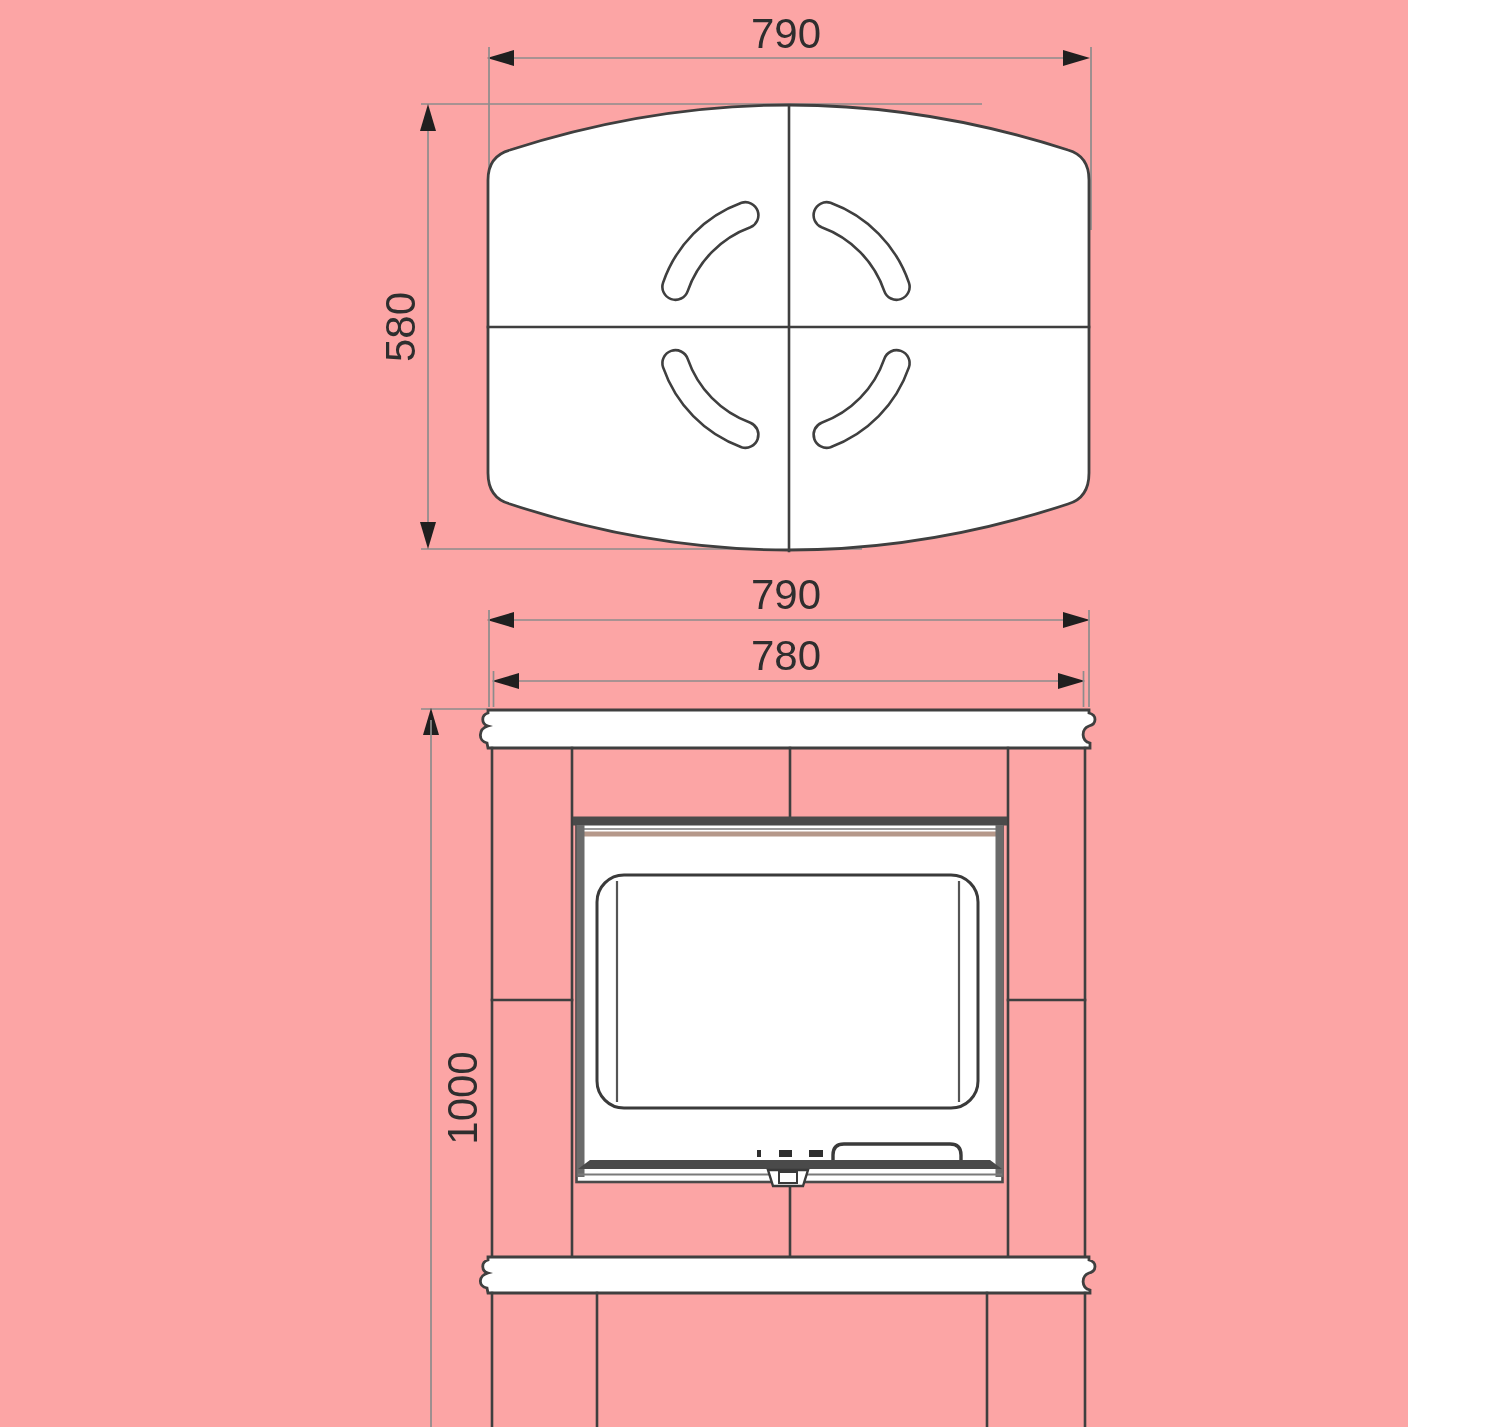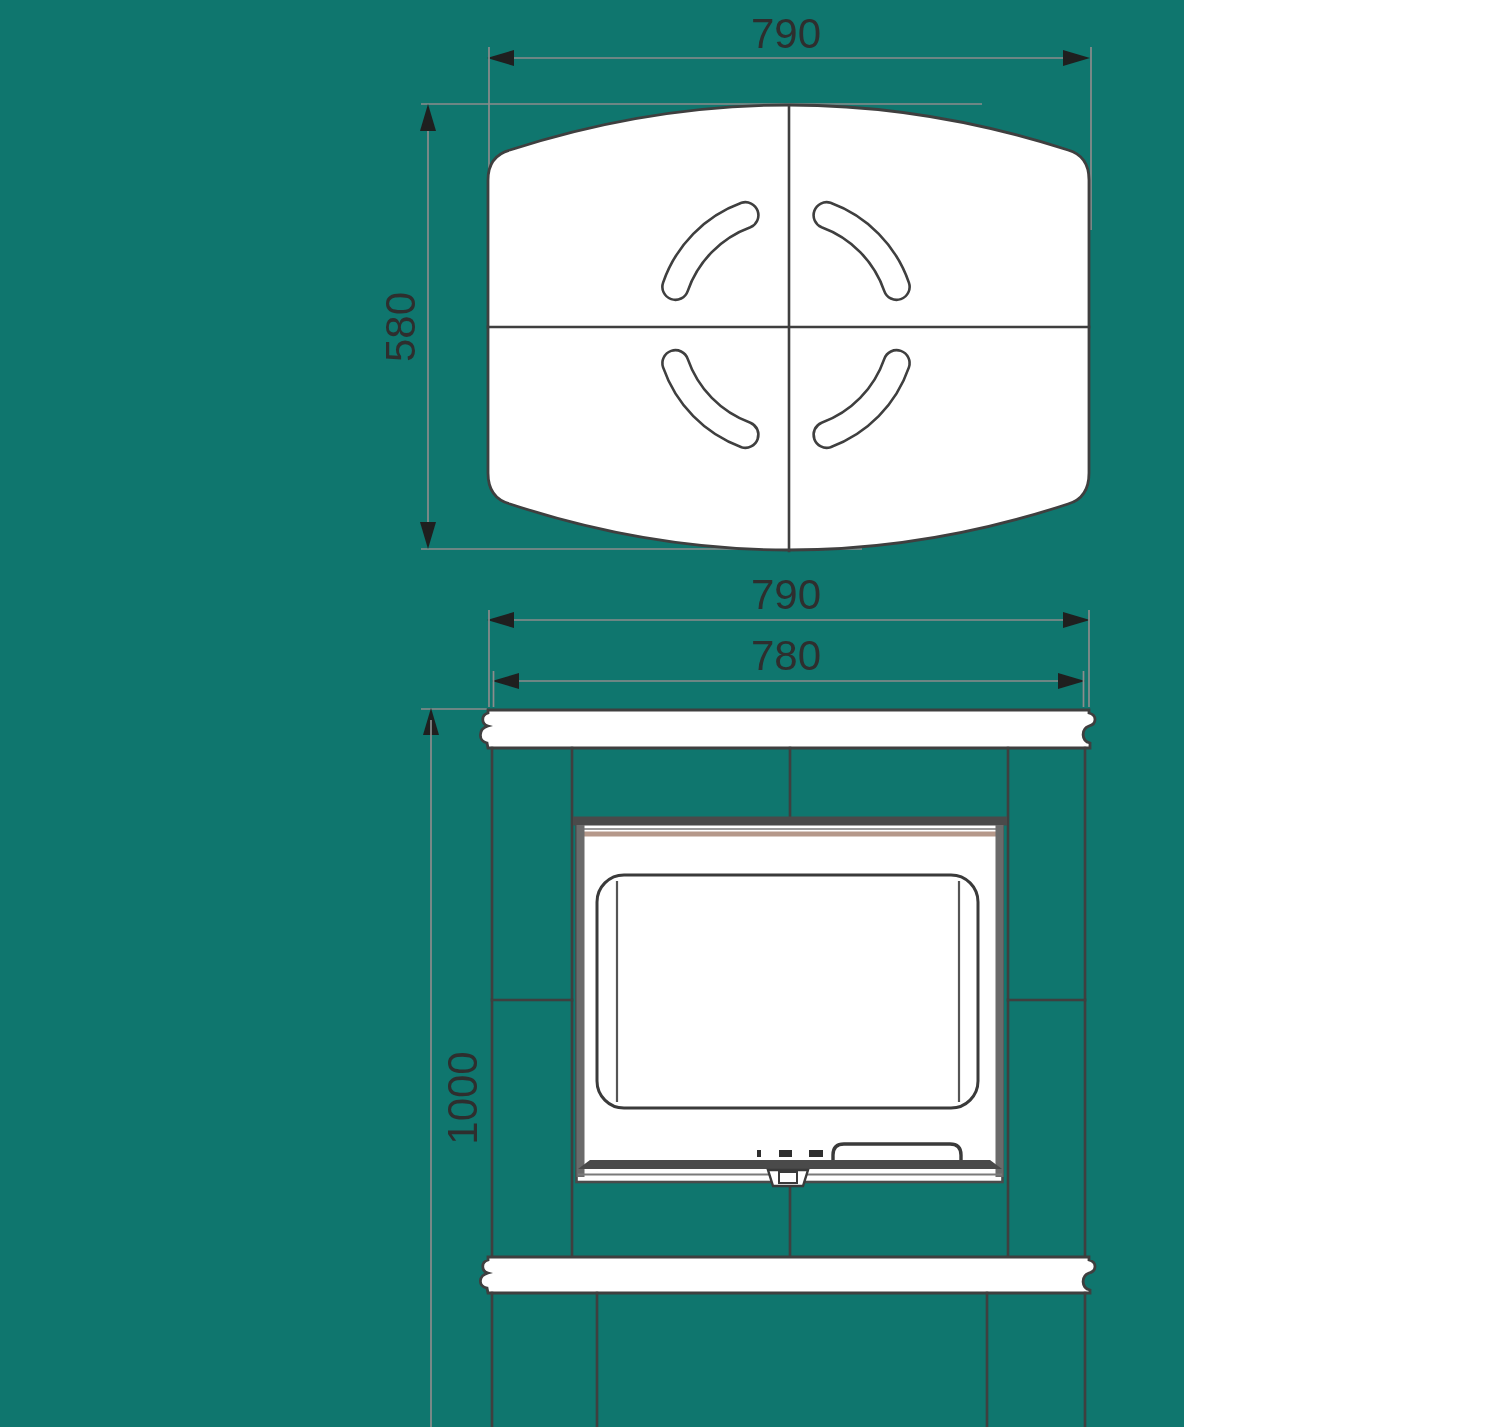--- a/index.html
+++ b/index.html
@@ -1,16 +1,16 @@
 <!DOCTYPE html>
 <html><head>
 <meta charset="utf-8">
 <style>
   html,body{margin:0;padding:0;background:#ffffff;}
-  .canvas{position:relative;width:1184px;height:1427px;background:#0f766e;overflow:hidden;}
+  .canvas{position:relative;width:1408px;height:1427px;background:#fca5a5;overflow:hidden;}
   svg{display:block;}
   .ln{stroke:#3f3f3f;stroke-width:2.6;fill:none;stroke-linecap:square;}
   .ln-fill{stroke:#3f3f3f;stroke-width:2.8;fill:#ffffff;}
   .dim{stroke:#8c8c8c;stroke-width:1.7;fill:none;}
   .arw{fill:#1f1f1f;stroke:none;}
   .lbl{font-family:"Liberation Sans", sans-serif;font-size:42px;fill:#2e2e2e;}
   .mid{text-anchor:middle;}
 </style>
 </head>
 <body>

